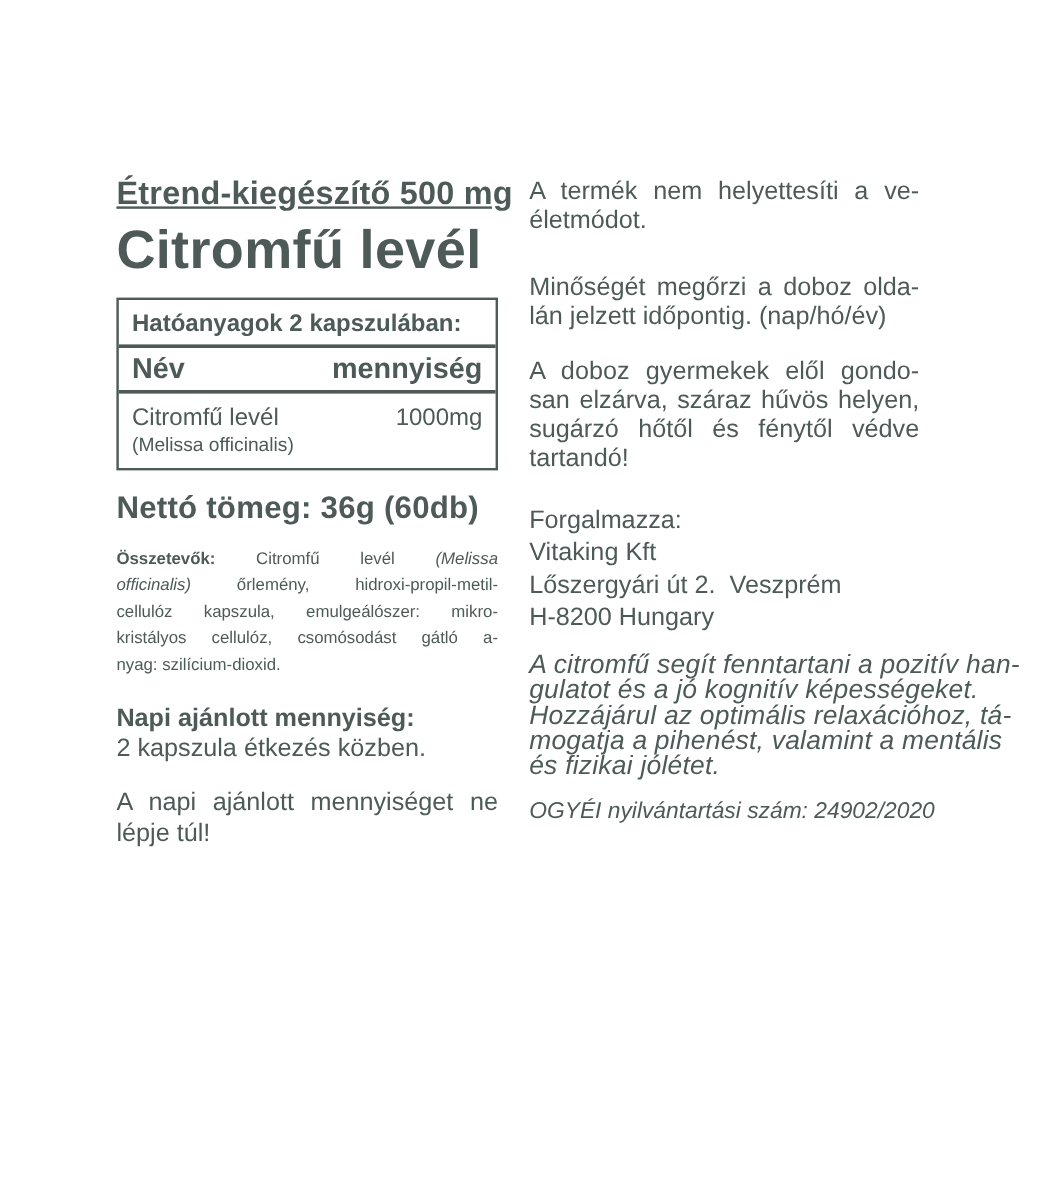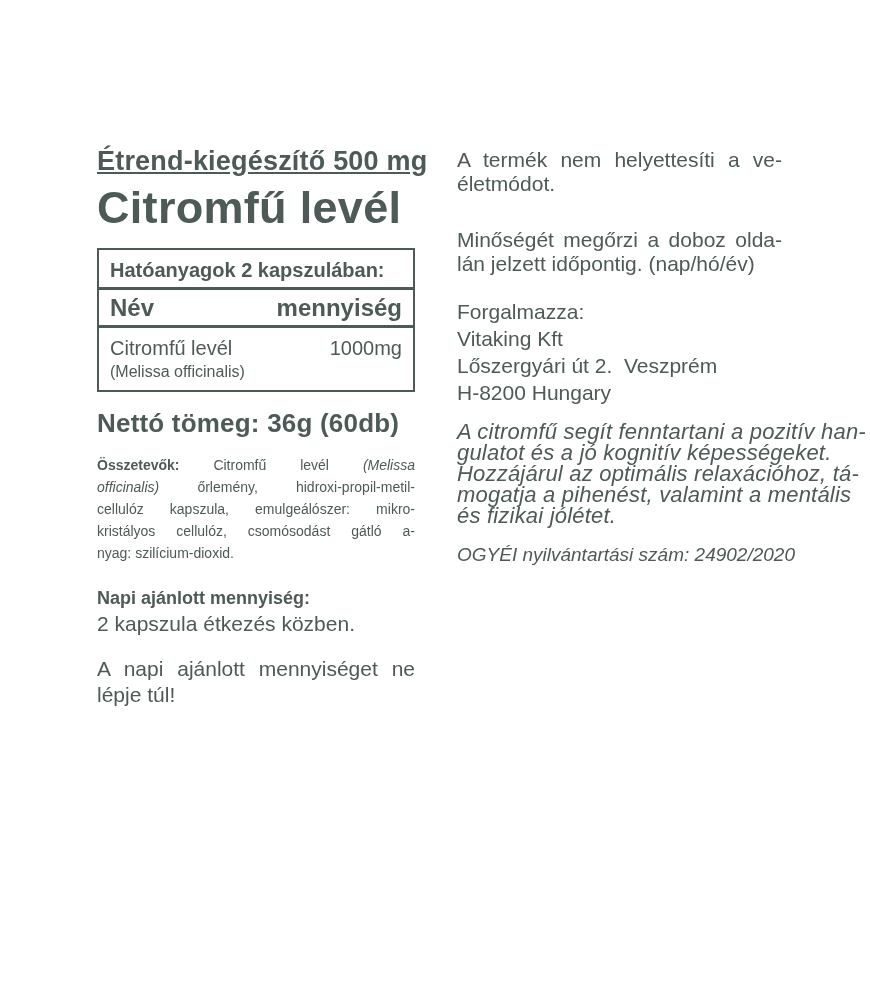--- a/index.html
+++ b/index.html
@@ -7,40 +7,40 @@
   html, body { margin: 0; padding: 0; }
   body {
     width: 870px; height: 1000px;
     background: #ffffff;
     color: var(--ink);
     font-family: "Liberation Sans", sans-serif;
     position: relative;
     overflow: hidden;
   }
   .col-left  { position: absolute; left: 97px;  top: 146px; width: 318px; }
-  .col-right { position: absolute; left: 457px; top: 148px; width: 325px; }
+  .col-right { position: absolute; left: 441px; top: 148px; width: 325px; }
 
   
   .subtitle { font-size: 27px; font-weight: bold; line-height: 30px; white-space: nowrap; letter-spacing: 0.2px; text-decoration: underline; }
   .title    { font-size: 45px; font-weight: bold; line-height: 48px; margin-top: 8px; white-space: nowrap; letter-spacing: 0.3px; }
 
   .ing-table { margin-top: 16px; border: 2px solid currentColor; }
   .t-header  { font-size: 20px; font-weight: bold; line-height: 24px; padding: 8px 11px 5px;
                border-bottom: 3px solid currentColor; white-space: nowrap; }
   .t-cols    { display: flex; justify-content: space-between; font-size: 24px; font-weight: bold;
                line-height: 24px; padding: 6px 11px 5px; border-bottom: 3px solid currentColor; text-align: center; }
   .t-row     { display: flex; justify-content: space-between; align-items: flex-start;
                font-size: 20px; line-height: 24px; padding: 8px 11px 9px; }
   .latin     { font-size: 16px; line-height: 18px; margin-top: 3px; }
 
   .net-weight   { font-size: 26px; font-weight: bold; line-height: 30px; margin-top: 16px; white-space: nowrap; letter-spacing: 0.2px; }
   .ingredients  { margin-top: 16px; font-size: 14px; line-height: 22px; }
   .b { font-weight: bold; }
   .i { font-style: italic; }
-  .daily-heading { font-size: 18px; font-weight: bold; line-height: 25px; margin-top: 22px; }
+  .daily-heading { font-size: 21px; font-weight: bold; line-height: 25px; margin-top: 22px; }
   .daily-text    { font-size: 21px; line-height: 25px; }
   .warning       { font-size: 21px; line-height: 26px; margin-top: 20px; }
 
   
   .rp      { font-size: 21px; line-height: 24px; }
   .mb32    { margin-bottom: 32px; }
   .mb22    { margin-bottom: 22px; }
   .mb26    { margin-bottom: 26px; }
   .address .tline { white-space: pre; line-height: 27px; }
   .address { margin-bottom: 15px; }
@@ -93,20 +93,26 @@
 
   <div class="col-right">
     <div class="rp jlines mb32">
         <div class="tline"><span>A termék nem helyettesíti a ve-</span></div>
         <div class="tline"><span>életmódot.</span></div>
       </div>
     <div class="rp jlines mb22">
         <div class="tline"><span>Minőségét megőrzi a doboz olda-</span></div>
         <div class="tline"><span>lán jelzett időpontig. (nap/hó/év)</span></div>
       </div>
+    <div class="rp jlines mb26">
+        <div class="tline"><span>A doboz gyermekek elől gondo-</span></div>
+        <div class="tline"><span>san elzárva, száraz hűvös helyen,</span></div>
+        <div class="tline"><span>sugárzó hőtől és fénytől védve</span></div>
+        <div class="tline"><span>tartandó!</span></div>
+      </div>
     <div class="rp address">
         <div class="tline"><span>Forgalmazza:</span></div>
         <div class="tline"><span>Vitaking Kft</span></div>
         <div class="tline"><span>Lőszergyári út 2.  Veszprém</span></div>
         <div class="tline"><span>H-8200 Hungary</span></div>
       </div>
     <div class="claim jlines">
         <div class="tline"><span>A citromfű segít fenntartani a pozitív han-</span></div>
         <div class="tline"><span>gulatot és a jó kognitív képességeket.</span></div>
         <div class="tline"><span>Hozzájárul az optimális relaxációhoz, tá-</span></div>

